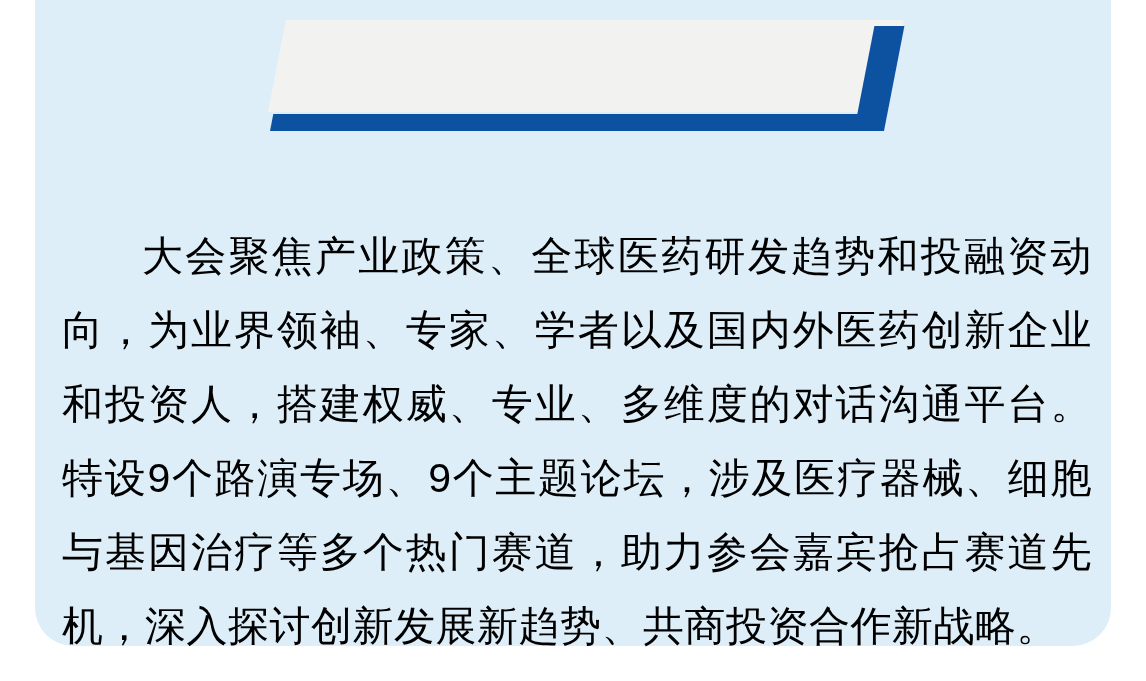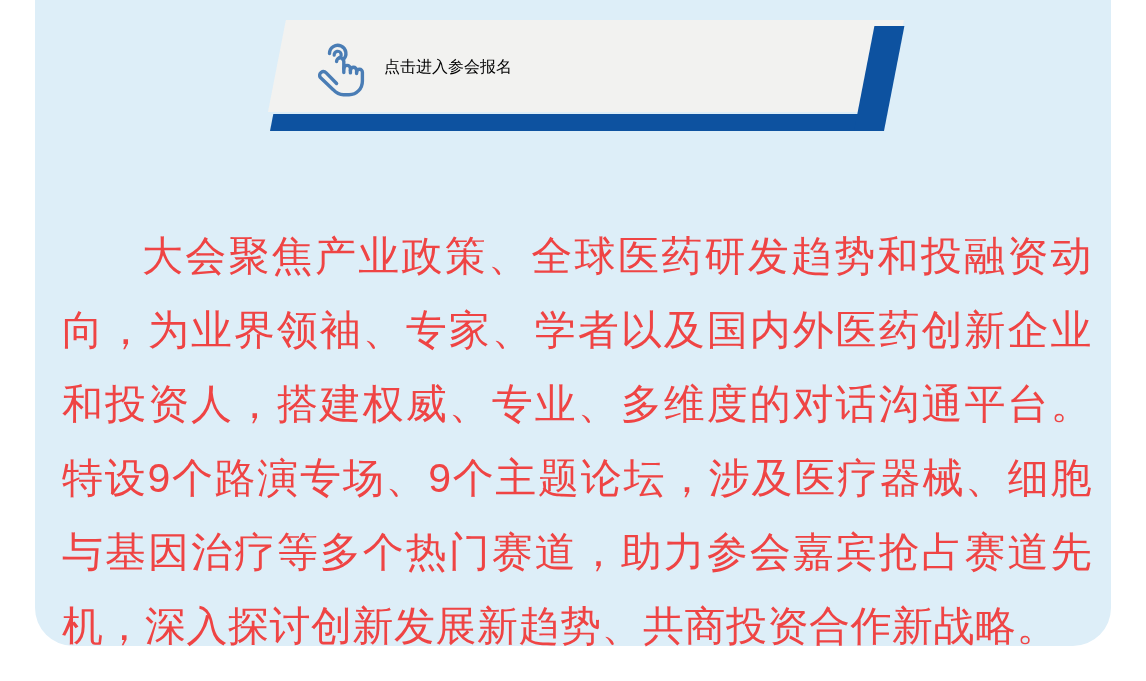--- a/index.html
+++ b/index.html
@@ -83,45 +83,34 @@
     margin-right: 18px;
     margin-top: 2px;
   }
 
   
   #intro-paragraph {
     position: absolute;
     left: 62px;
     top: 178px;
     width: 1030px;
-    color: #ef4444;
+    color: #000000;
     font-size: 41px;
     line-height: 74px;
     letter-spacing: 0.5px;
     text-align: justify;
     text-indent: 80px;
     font-weight: normal;
   }
 </style>
 </head>
 <body>
 
 <div id="page-card"></div>
 
 <div id="cta-banner">
   <div class="banner-plate"></div>
   <div class="banner-underbar"></div>
   <div class="banner-slash"></div>
 
-  <div class="banner-content">
-    <svg id="hand-tap-icon" viewBox="0 0 56 60" fill="none" xmlns="http://www.w3.org/2000/svg">
-      <path d="M19.5 15.5a8.2 8.2 0 1 1 13.6 6.2" stroke="#4a7db5" stroke-width="3.4" stroke-linecap="round" fill="none"></path>
-      <path d="M24.2 17.2a3.5 3.5 0 1 1 4.6 2.9" stroke="#4a7db5" stroke-width="3.2" stroke-linecap="round" fill="none"></path>
-      <path d="M26.6 23.5c0-2.1 1.6-3.7 3.6-3.7s3.6 1.6 3.6 3.7v11.1" stroke="#4a7db5" stroke-width="3.4" stroke-linecap="round" stroke-linejoin="round" fill="none"></path>
-      <path d="M33.8 30.8c0-1.9 1.5-3.4 3.3-3.4s3.3 1.5 3.3 3.4v4.1" stroke="#4a7db5" stroke-width="3.4" stroke-linecap="round" stroke-linejoin="round" fill="none"></path>
-      <path d="M40.4 32.4c0-1.8 1.4-3.2 3.1-3.2s3.1 1.4 3.1 3.2v3.2" stroke="#4a7db5" stroke-width="3.4" stroke-linecap="round" stroke-linejoin="round" fill="none"></path>
-      <path d="M46.6 34.3c0-1.7 1.3-3 2.9-3s2.9 1.3 2.9 3v8.6c0 7.6-5.6 13.8-13.3 13.8h-5.6c-4.2 0-7.4-1.8-10.3-5L10.4 39.6a3.6 3.6 0 0 1 .6-5.1c1.6-1.2 3.8-1 5.2.4l10.4 10.6" stroke="#4a7db5" stroke-width="3.4" stroke-linecap="round" stroke-linejoin="round" fill="none"></path>
-    </svg>
-    <span>点击进入参会报名</span>
-  </div>
 </div>
 
 <p id="intro-paragraph">大会聚焦产业政策、全球医药研发趋势和投融资动向，为业界领袖、专家、学者以及国内外医药创新企业和投资人，搭建权威、专业、多维度的对话沟通平台。特设9个路演专场、9个主题论坛，涉及医疗器械、细胞与基因治疗等多个热门赛道，助力参会嘉宾抢占赛道先机，深入探讨创新发展新趋势、共商投资合作新战略。</p>
 
 </body></html>

